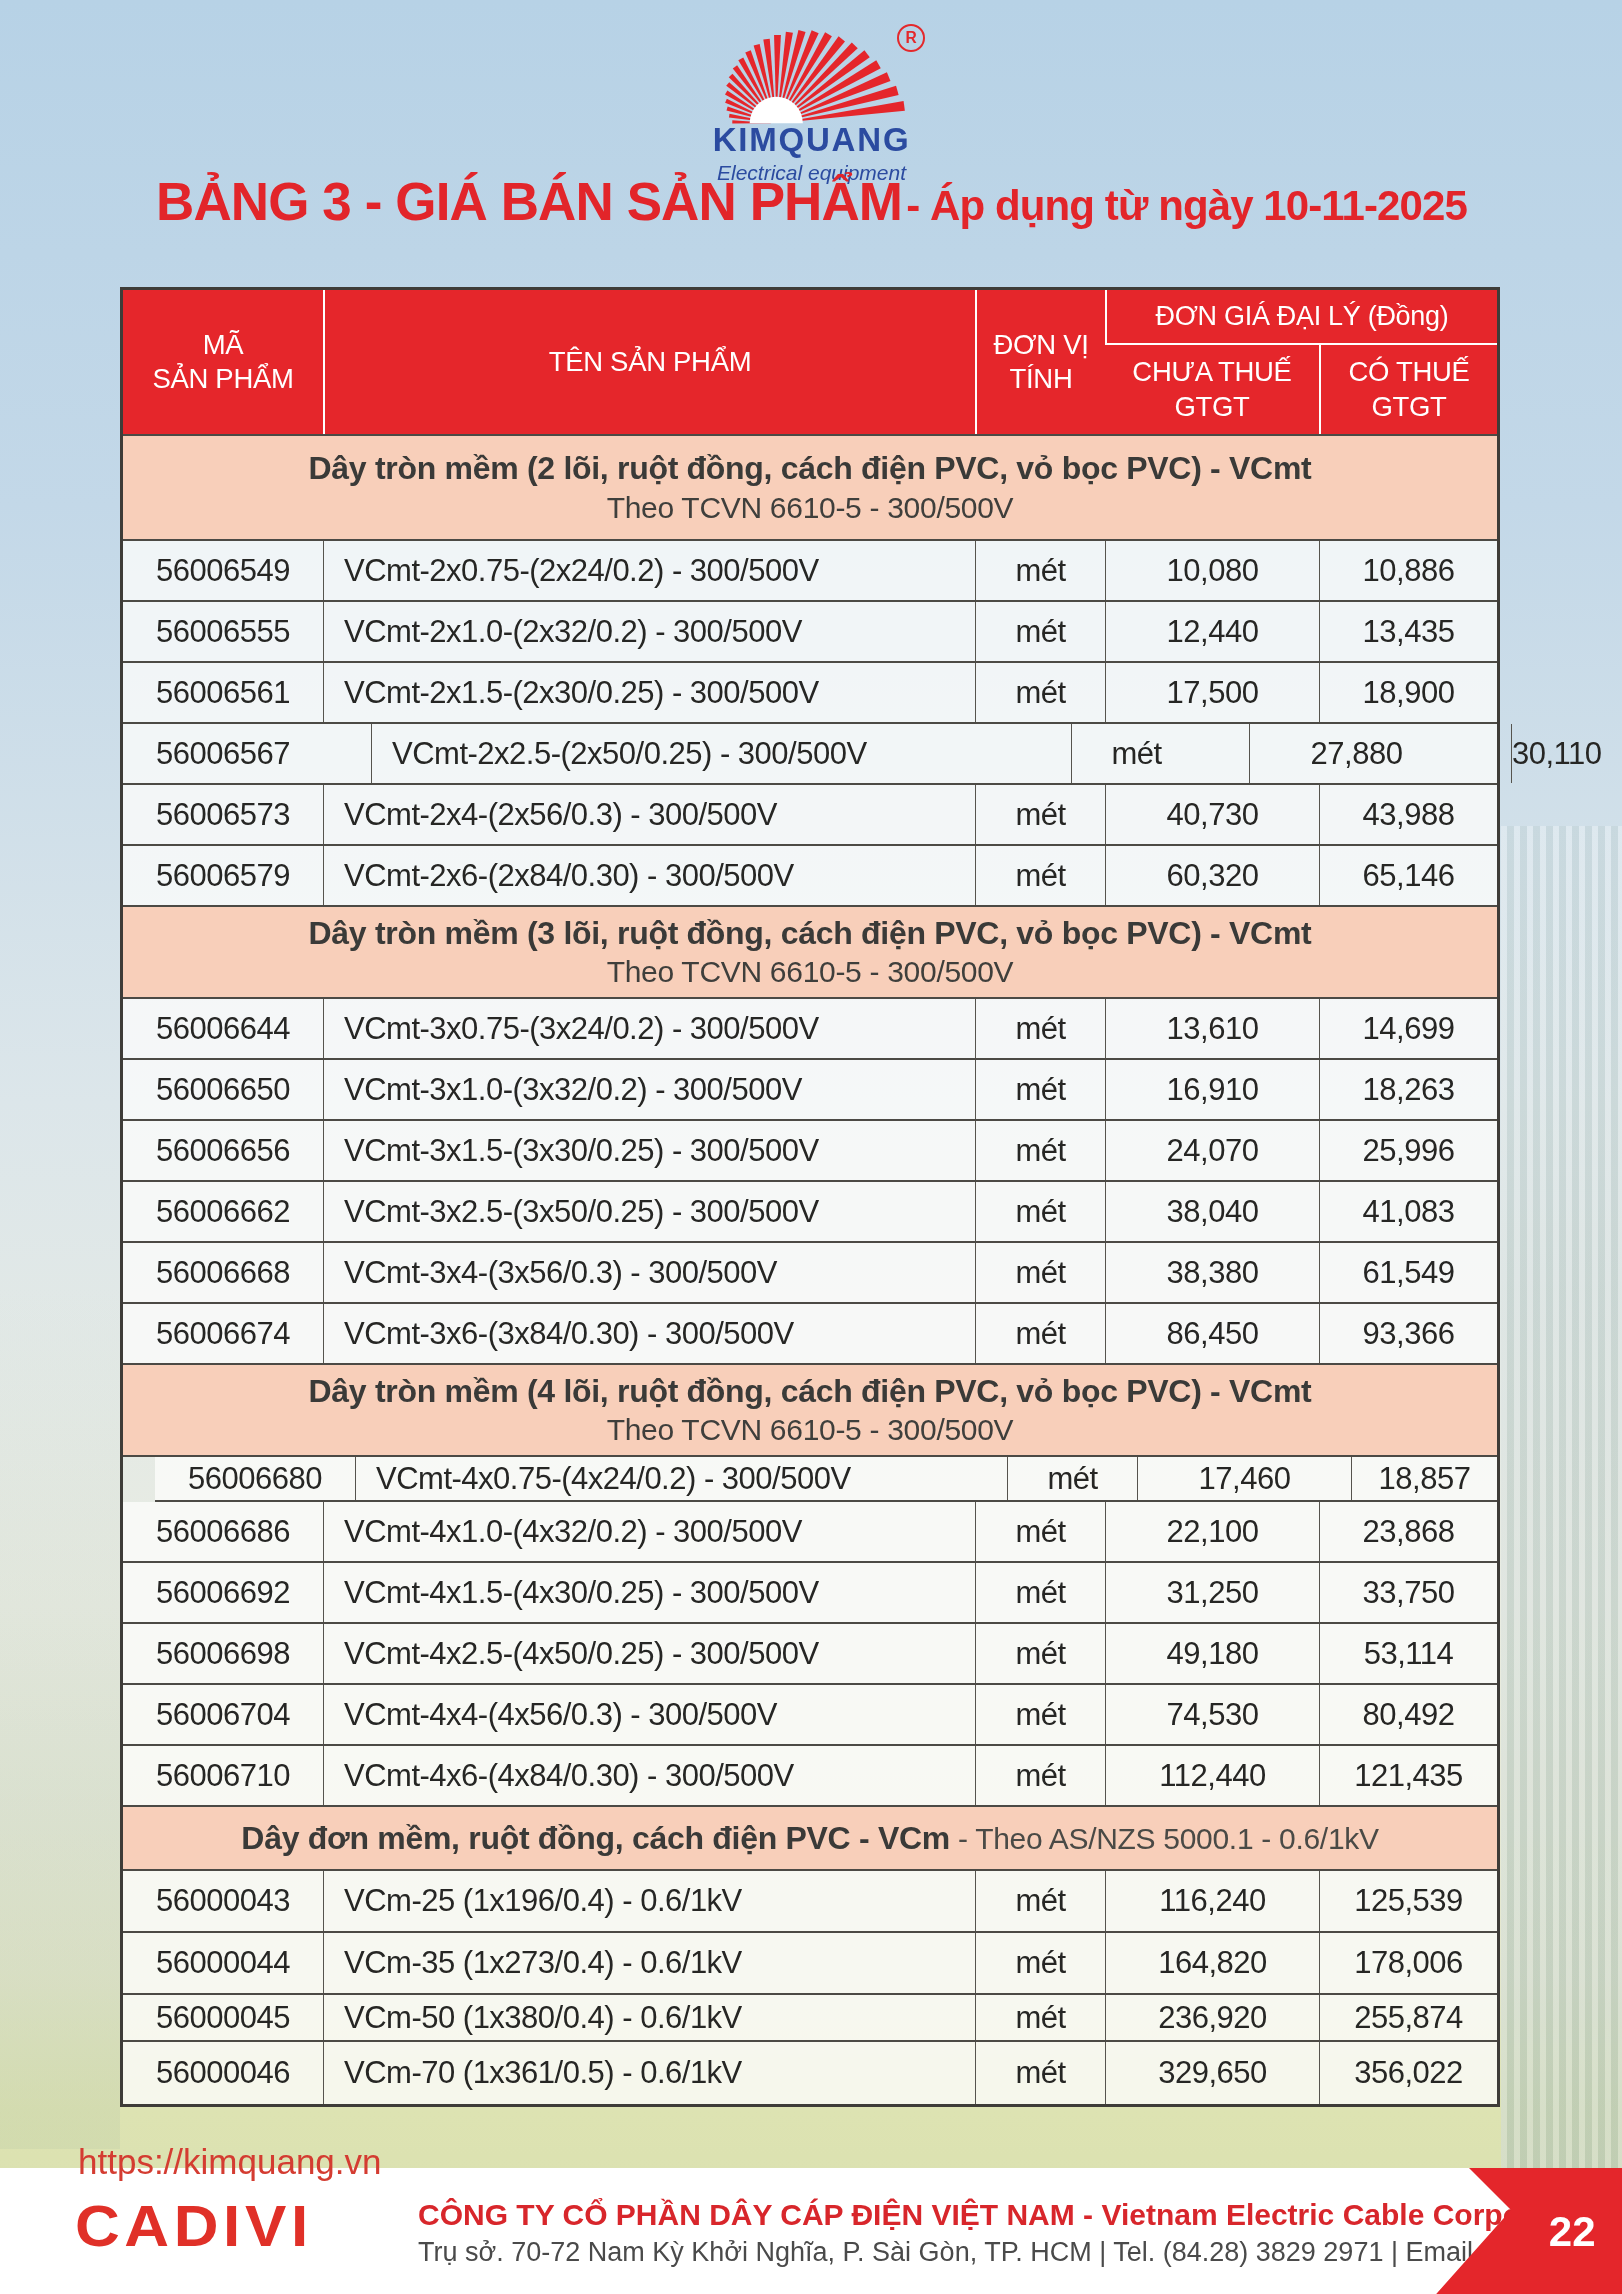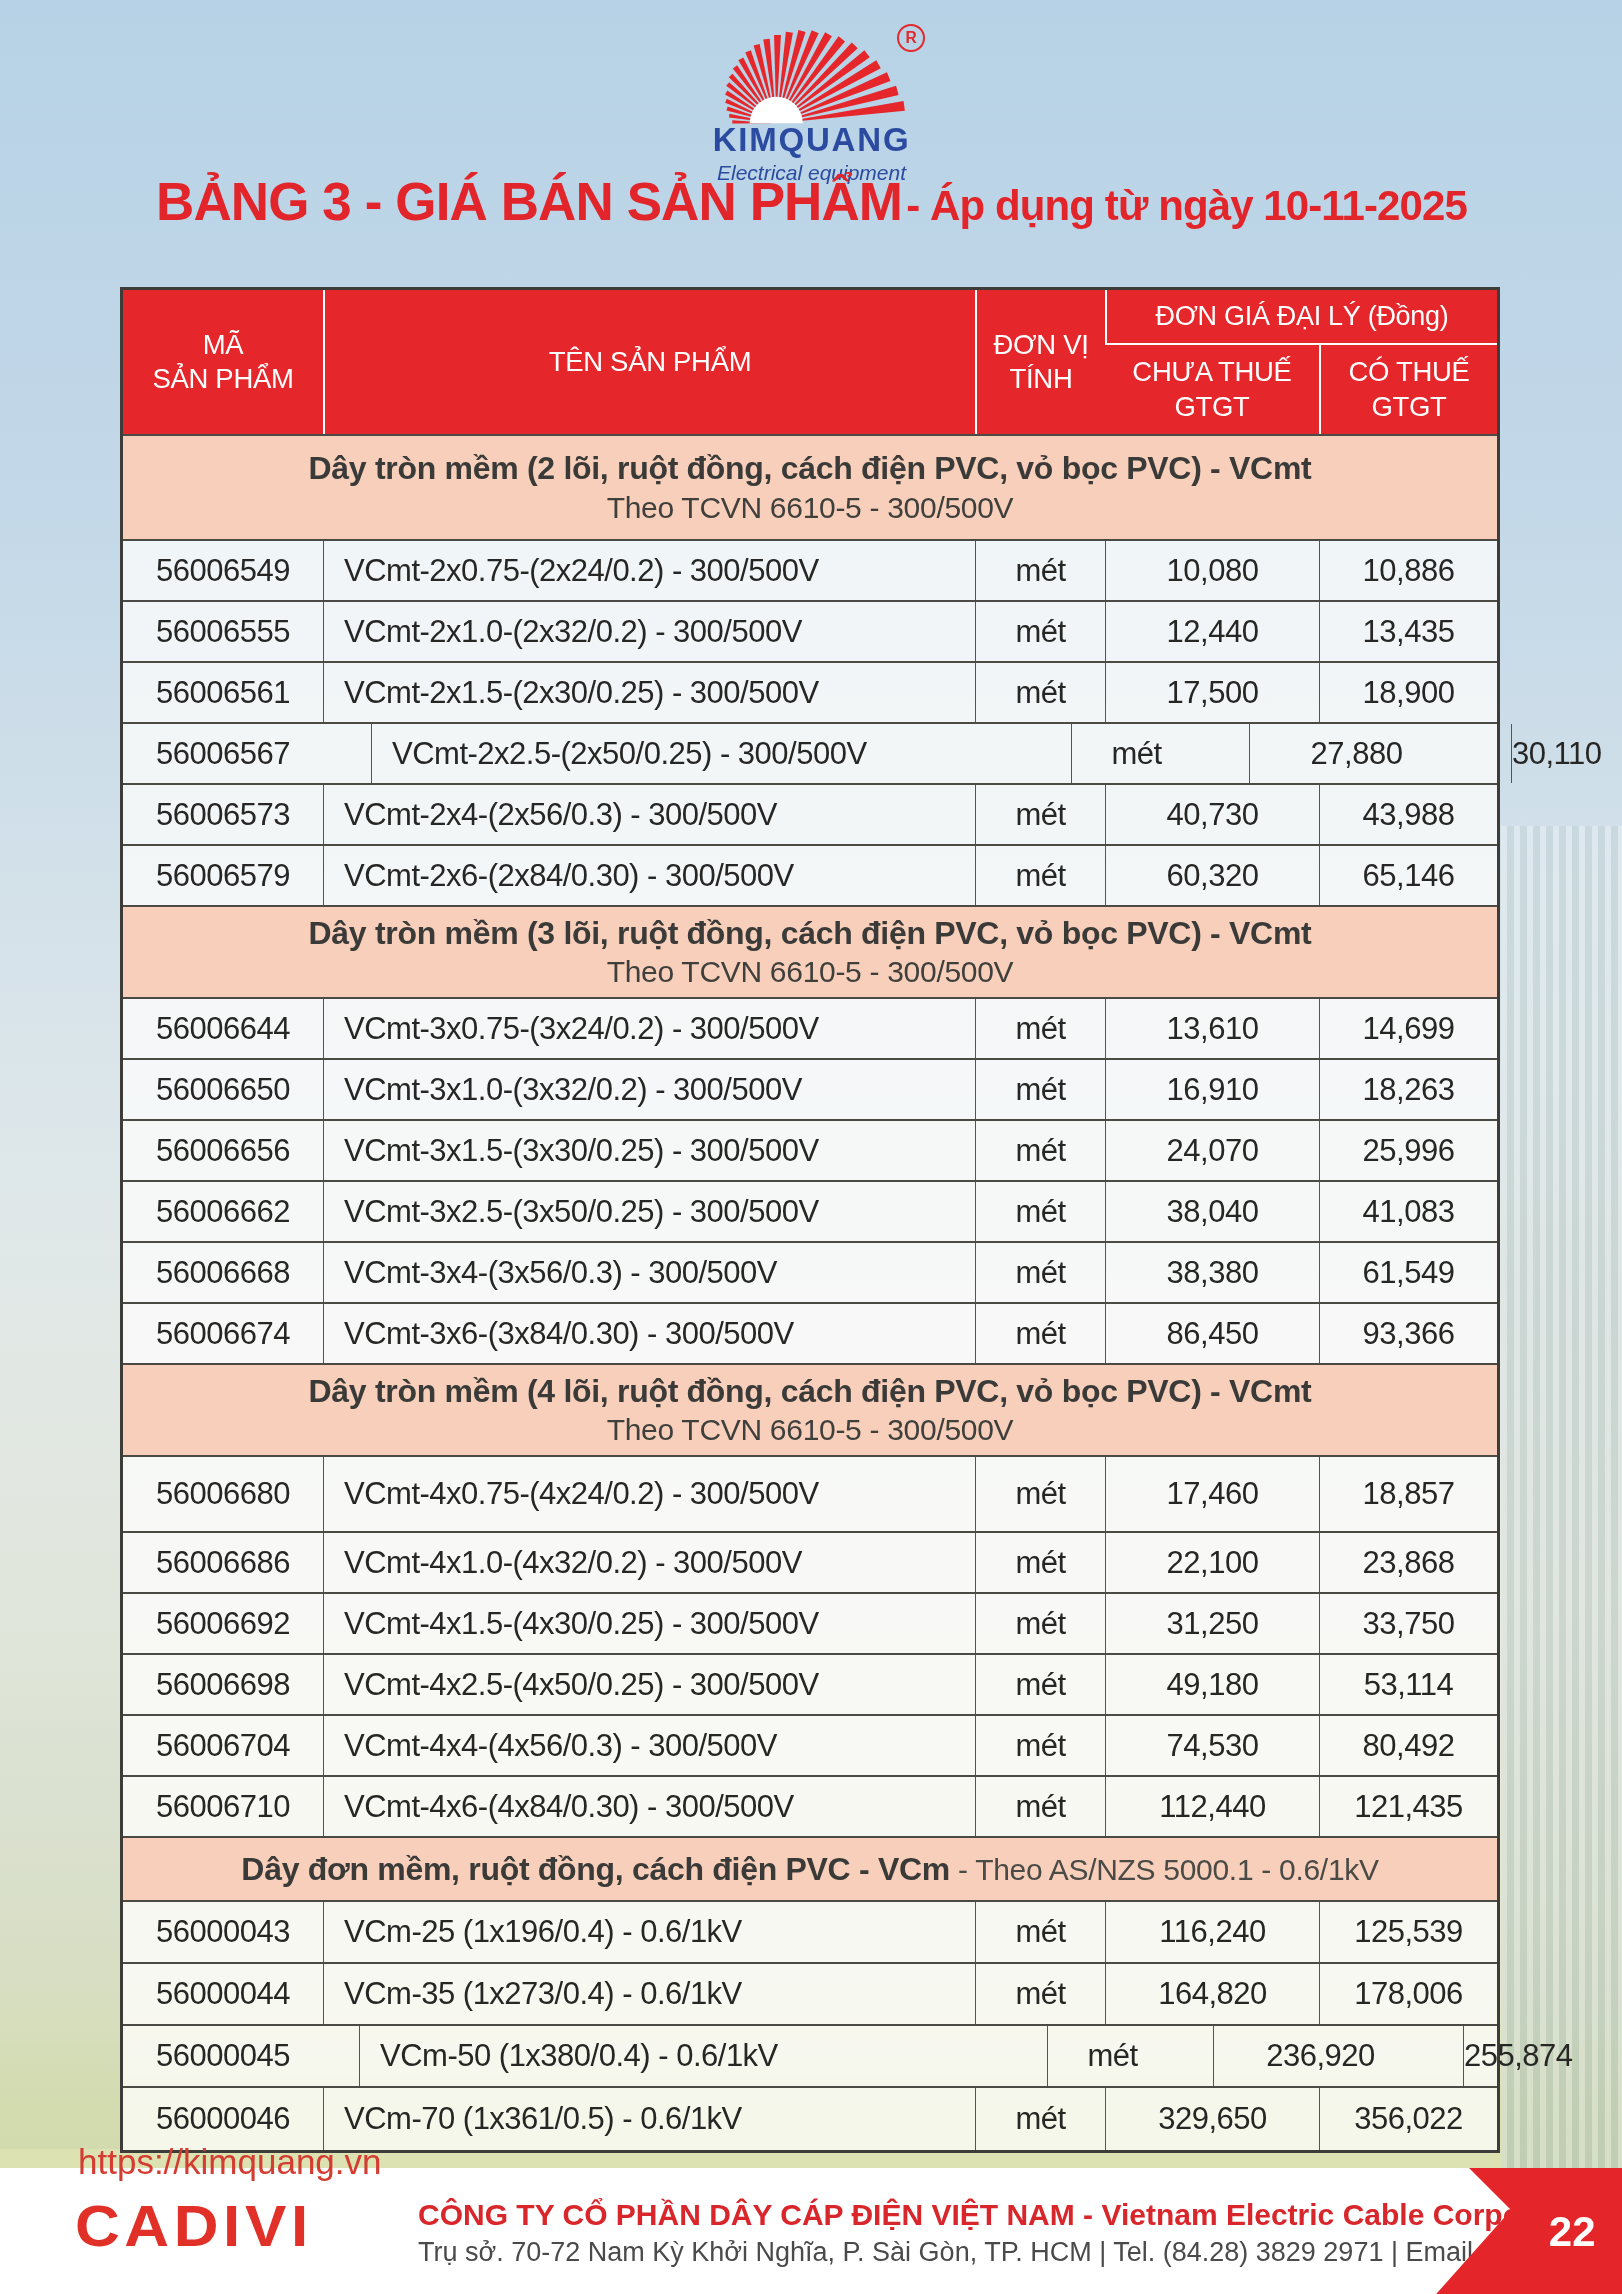--- a/index.html
+++ b/index.html
@@ -236,21 +236,21 @@
           <div class="cell c-code">56006674</div>
           <div class="cell c-name">VCmt-3x6-(3x84/0.30) - 300/500V</div>
           <div class="cell c-unit">mét</div>
           <div class="cell c-ex">86,450</div>
           <div class="cell c-inc">93,366</div>
         </div>
         <div class="band" style="height: 92px;">
           <div><span class="band-bold">Dây tròn mềm (4 lõi, ruột đồng, cách điện PVC, vỏ bọc PVC) - VCmt</span></div>
           <div class="band-s">Theo TCVN 6610-5 - 300/500V</div>
         </div>
-        <div class="trow" style="height: 76px;">
+        <div class="trow" style="height: 45px; margin-left: 32px;">
           <div class="cell c-code">56006680</div>
           <div class="cell c-name">VCmt-4x0.75-(4x24/0.2) - 300/500V</div>
           <div class="cell c-unit">mét</div>
           <div class="cell c-ex">17,460</div>
           <div class="cell c-inc">18,857</div>
         </div>
         <div class="trow" style="height: 61px;">
           <div class="cell c-code">56006686</div>
           <div class="cell c-name">VCmt-4x1.0-(4x32/0.2) - 300/500V</div>
           <div class="cell c-unit">mét</div>
@@ -295,21 +295,21 @@
           <div class="cell c-ex">116,240</div>
           <div class="cell c-inc">125,539</div>
         </div>
         <div class="trow" style="height: 62px;">
           <div class="cell c-code">56000044</div>
           <div class="cell c-name">VCm-35 (1x273/0.4) - 0.6/1kV</div>
           <div class="cell c-unit">mét</div>
           <div class="cell c-ex">164,820</div>
           <div class="cell c-inc">178,006</div>
         </div>
-        <div class="trow" style="height: 62px; gap: 36px;">
+        <div class="trow" style="height: 47px;">
           <div class="cell c-code">56000045</div>
           <div class="cell c-name">VCm-50 (1x380/0.4) - 0.6/1kV</div>
           <div class="cell c-unit">mét</div>
           <div class="cell c-ex">236,920</div>
           <div class="cell c-inc">255,874</div>
         </div>
         <div class="trow" style="height: 62px;">
           <div class="cell c-code">56000046</div>
           <div class="cell c-name">VCm-70 (1x361/0.5) - 0.6/1kV</div>
           <div class="cell c-unit">mét</div>

